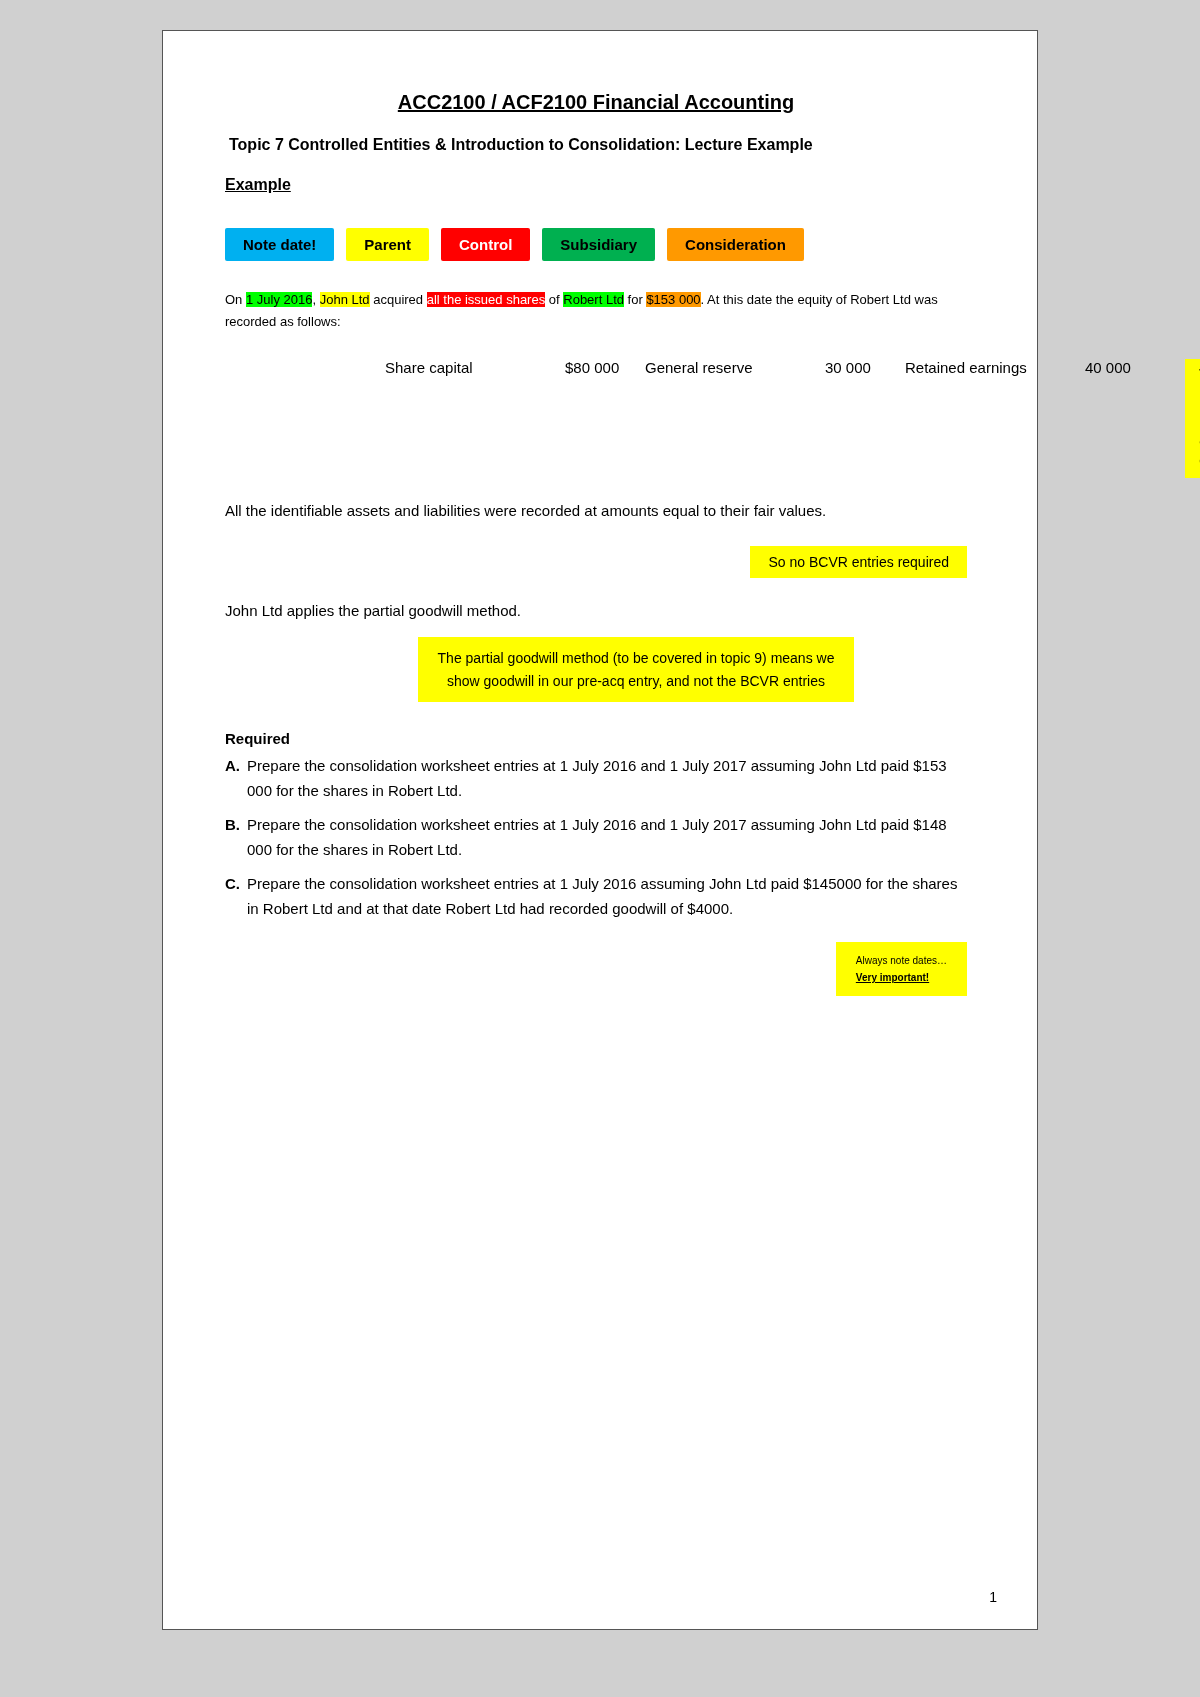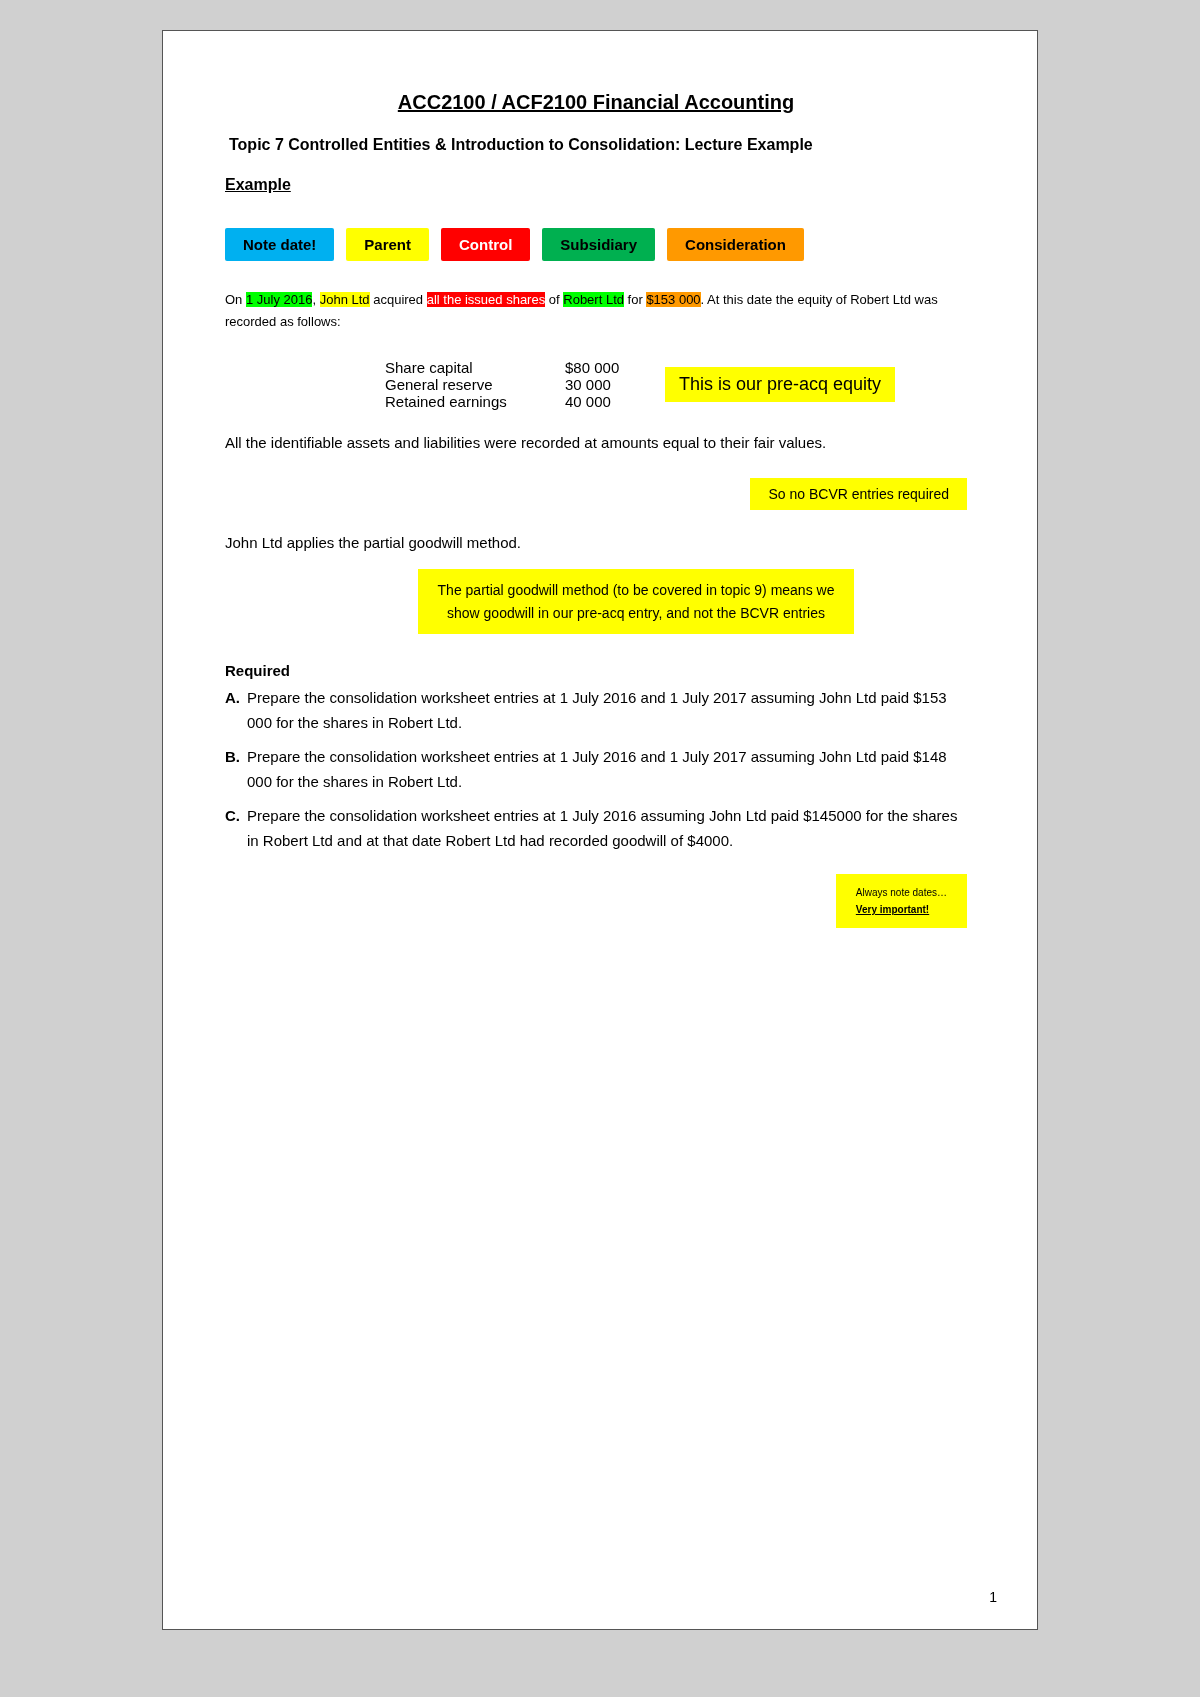--- a/index.html
+++ b/index.html
@@ -78,22 +78,21 @@
     .equity-section {
       display: flex;
       flex-direction: row;
       align-items: flex-start;
       margin-left: 160px;
       margin-bottom: 20px;
       gap: 30px;
     }
     .equity-table {
       display: flex;
-      flex-direction: column;
-      gap: 0;
+      gap: 10px;
     }
     .equity-row {
       display: flex;
       flex-direction: row;
       gap: 20px;
     }
     .equity-label {
       min-width: 160px;
       font-size: 15px;
     }

